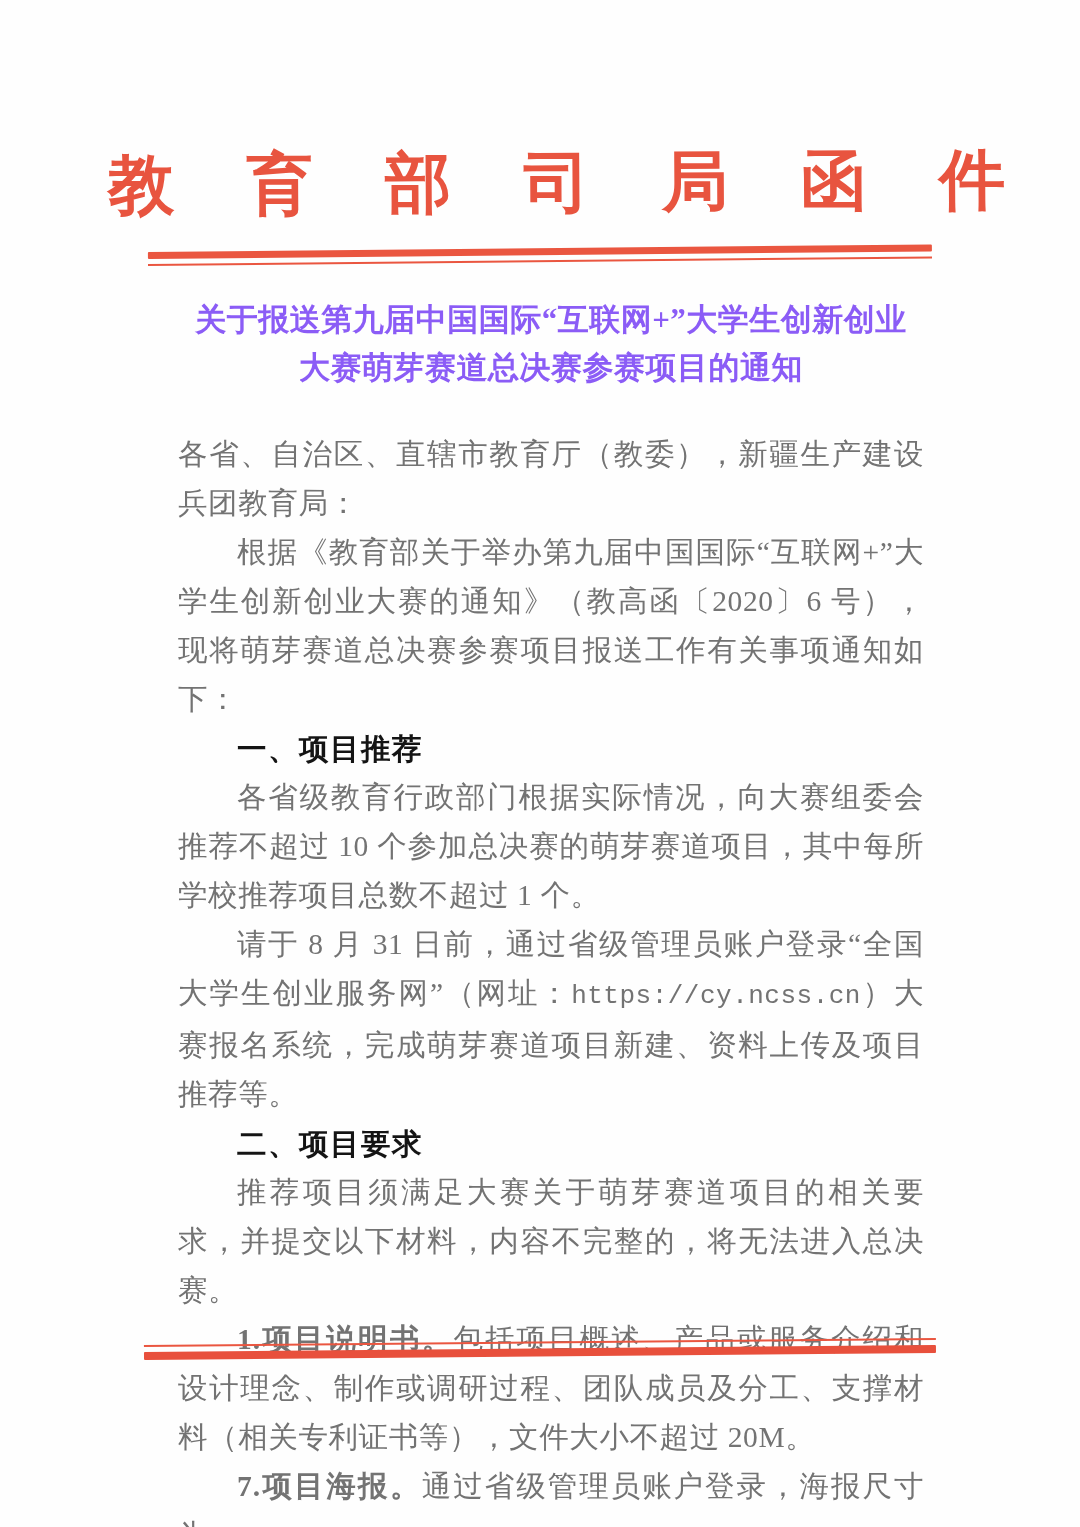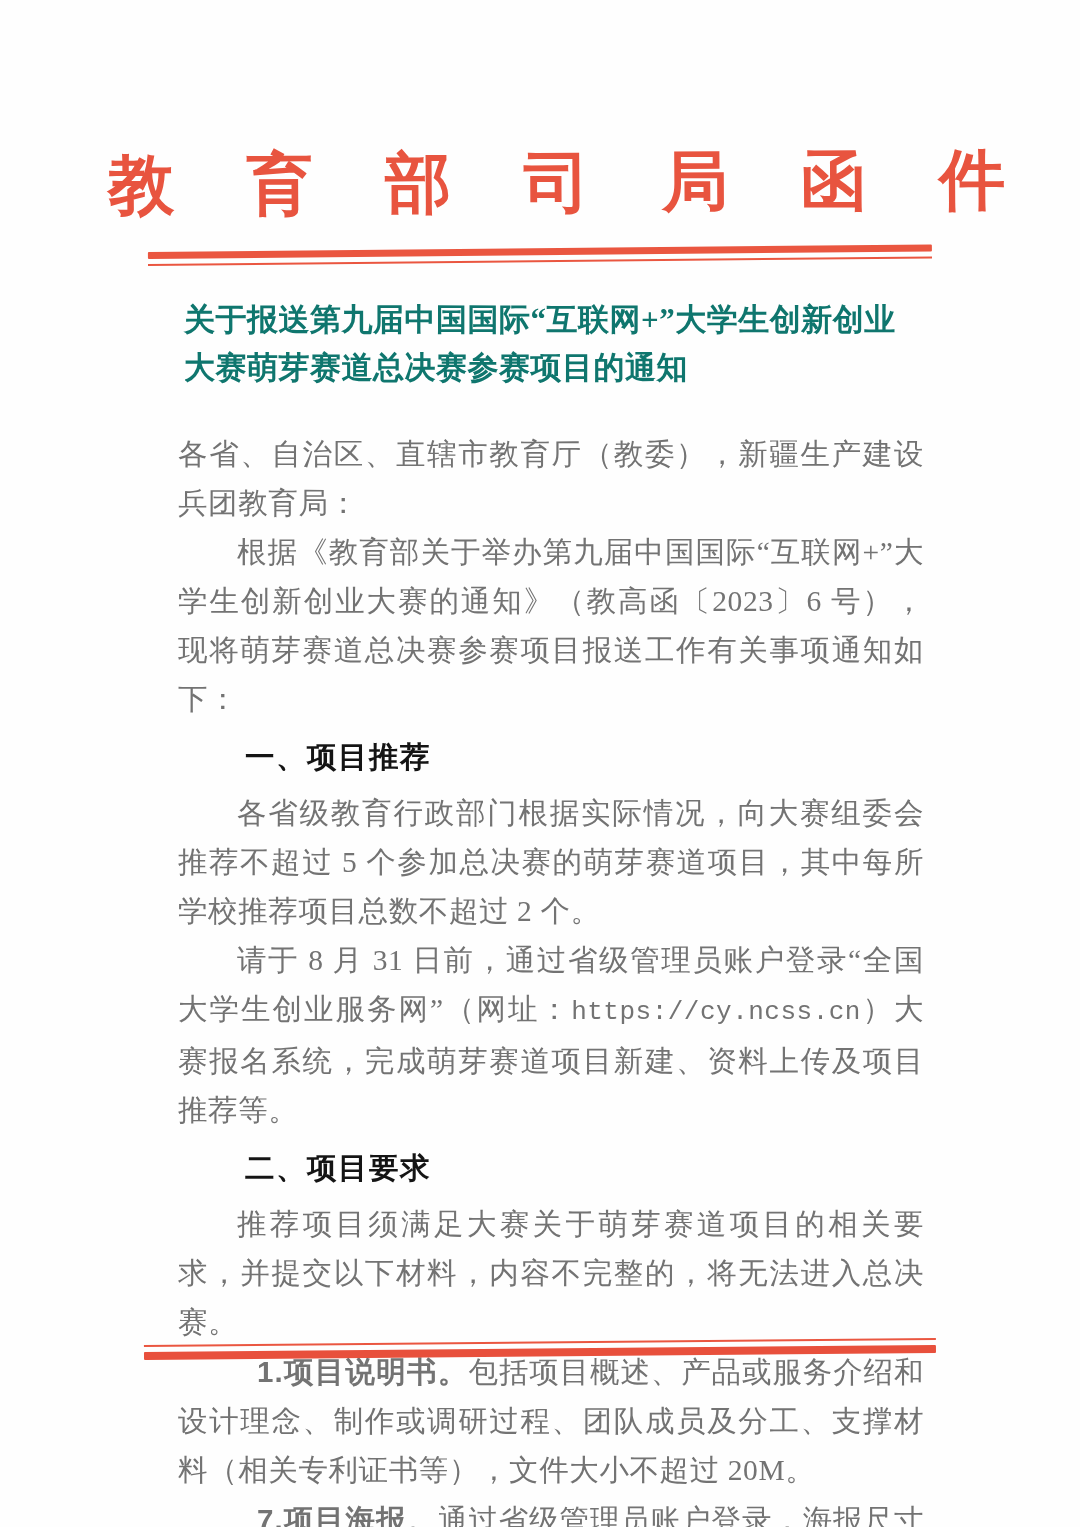--- a/index.html
+++ b/index.html
@@ -98,21 +98,22 @@
     left: 178px;
     top: 296px;
     width: 746px;
   }
 
   .doc-title {
     font-family: "Liberation Serif", "DejaVu Serif", serif;
     font-weight: bold;
     font-size: 31px;
     line-height: 48px;
-    color: #0f766e;
+    text-align: center;
+    color: #8b5cf6;
     letter-spacing: 0.5px;
     margin: 0 0 38px 0;
     padding: 0 6px;
   }
 
   .para {
     font-family: "Liberation Serif", "DejaVu Serif", serif;
     font-size: 29.5px;
     line-height: 49px;
     color: #737373;
@@ -123,30 +124,29 @@
   }
 
   .para.indent { text-indent: 59px; }
 
   .heading {
     font-family: "Liberation Sans", "DejaVu Sans", sans-serif;
     font-weight: bold;
     font-size: 29.5px;
     line-height: 49px;
     color: #141414;
-    margin: 8px;
+    margin: 0;
     text-indent: 59px;
     letter-spacing: 1.5px;
   }
 
   .lead {
-    font-family: Liberation Sans, sans-serif;
+    font-family: Liberation Serif, serif;
     font-weight: bold;
     letter-spacing: 1px;
-    margin-left: 20px;
   }
 
   .mono {
     font-family: "Liberation Mono", "DejaVu Sans Mono", monospace;
     font-size: 26px;
     letter-spacing: 0.5px;
   }
 
   .clipped {
     overflow: hidden;
@@ -165,25 +165,25 @@
     <div class="rule-thick"></div>
     <div class="rule-thin"></div>
   </div>
 
   <div class="doc-body">
 
     <h1 class="doc-title">关于报送第九届中国国际“互联网+”大学生创新创业大赛萌芽赛道总决赛参赛项目的通知</h1>
 
     <p class="para">各省、自治区、直辖市教育厅（教委），新疆生产建设兵团教育局：</p>
 
-    <p class="para indent">根据《教育部关于举办第九届中国国际“互联网+”大学生创新创业大赛的通知》（教高函〔2023〕6 号），现将萌芽赛道总决赛参赛项目报送工作有关事项通知如下：</p>
+    <p class="para indent">根据《教育部关于举办第九届中国国际“互联网+”大学生创新创业大赛的通知》（教高函〔2020〕6 号），现将萌芽赛道总决赛参赛项目报送工作有关事项通知如下：</p>
 
     <h2 class="heading">一、项目推荐</h2>
 
-    <p class="para indent">各省级教育行政部门根据实际情况，向大赛组委会推荐不超过 5 个参加总决赛的萌芽赛道项目，其中每所学校推荐项目总数不超过 2 个。</p>
+    <p class="para indent">各省级教育行政部门根据实际情况，向大赛组委会推荐不超过 10 个参加总决赛的萌芽赛道项目，其中每所学校推荐项目总数不超过 1 个。</p>
 
     <p class="para indent"><span>请于 8 月 31 日前，通过省级管理员账户登录“全国大学生创业服务网”（网址：</span><span class="mono">https://cy.ncss.cn</span><span>）大赛报名系统，完成萌芽赛道项目新建、资料上传及项目推荐等。</span></p>
 
     <h2 class="heading">二、项目要求</h2>
 
     <p class="para indent">推荐项目须满足大赛关于萌芽赛道项目的相关要求，并提交以下材料，内容不完整的，将无法进入总决赛。</p>
 
     <p class="para indent"><span class="lead">1.项目说明书。</span><span>包括项目概述、产品或服务介绍和设计理念、制作或调研过程、团队成员及分工、支撑材料（相关专利证书等），文件大小不超过 20M。</span></p>
 
     <p class="para indent clipped"><span class="lead">7.项目海报。</span><span>通过省级管理员账户登录，海报尺寸为</span></p>

